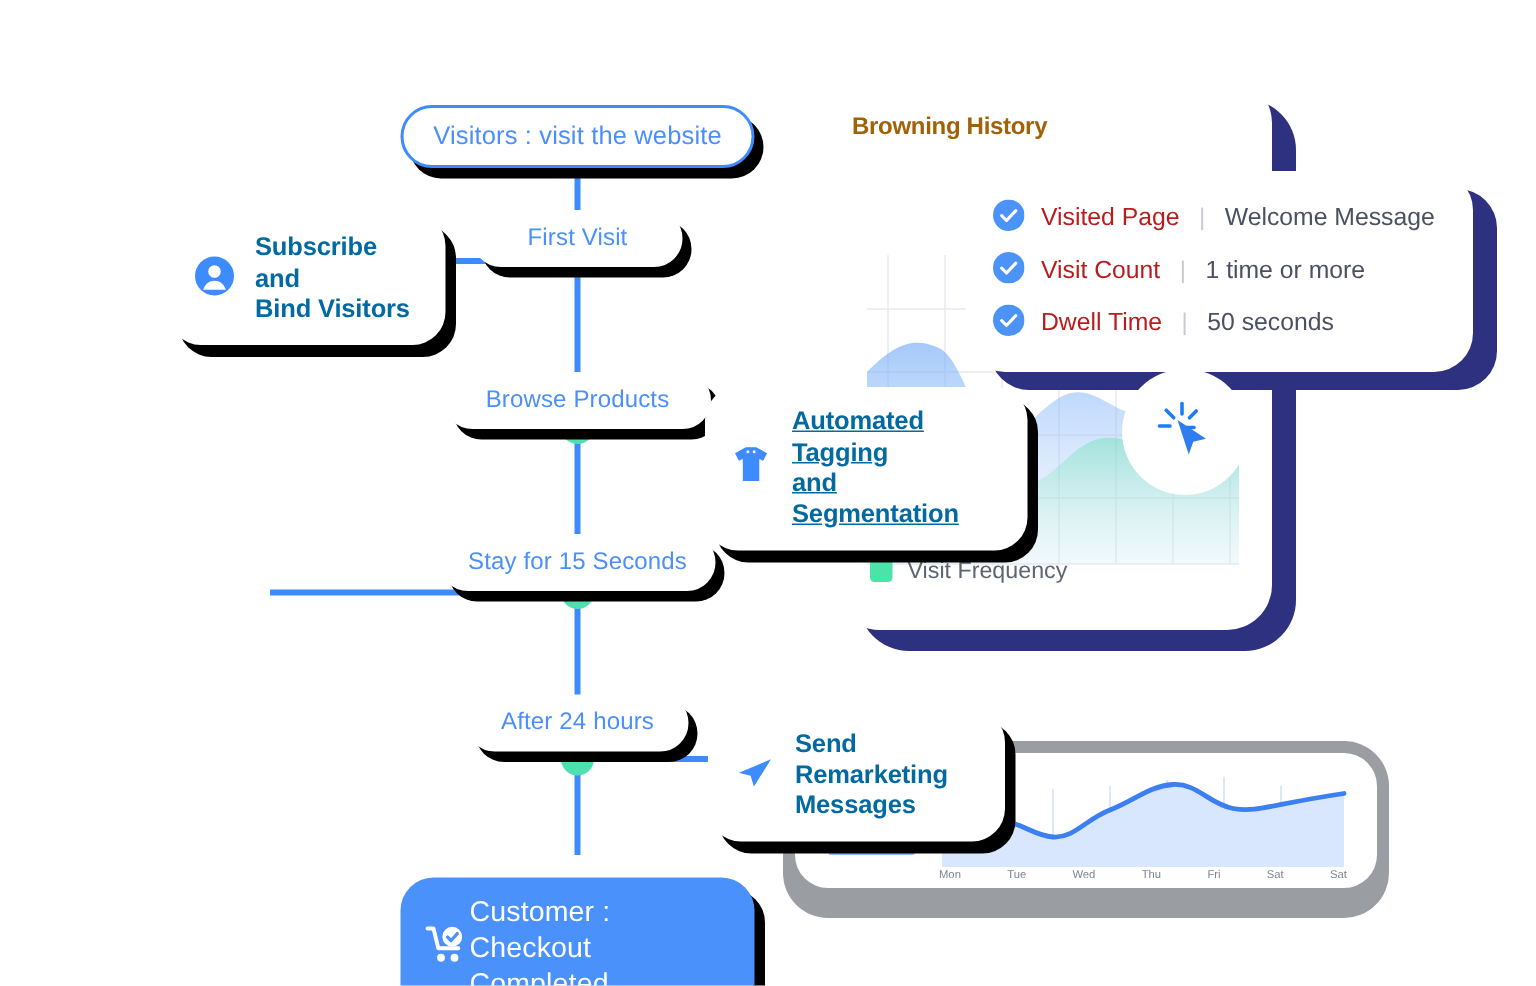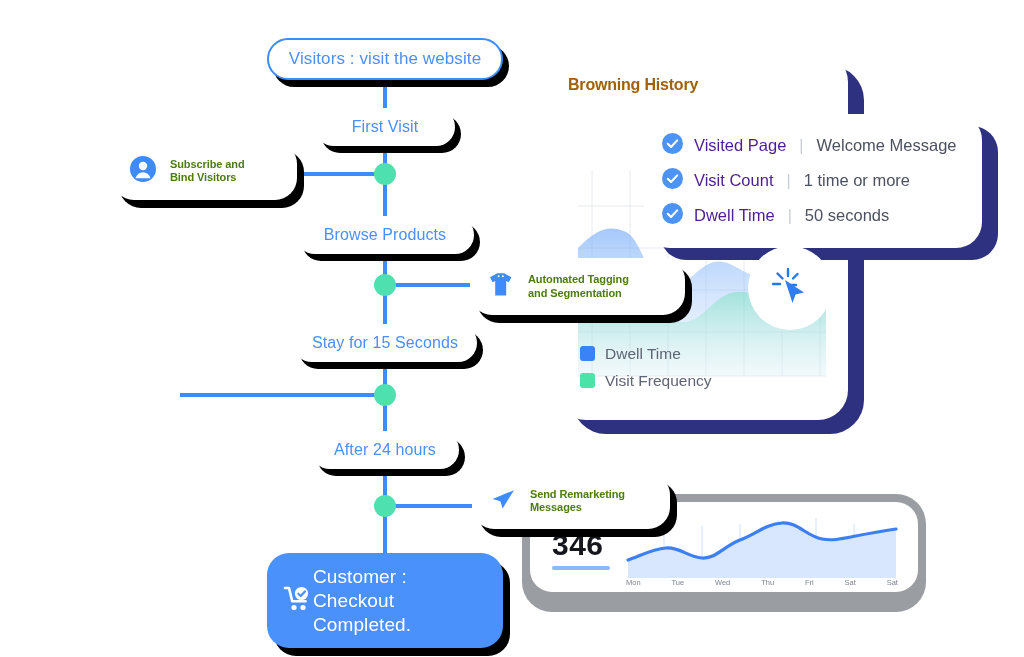--- a/index.html
+++ b/index.html
@@ -15,21 +15,21 @@
 
   .spine{position:absolute;left:385px;top:70px;width:4px;height:500px;
          background:#3d8bfd;transform:translateX(-50%);}
 
   .node{
     position:absolute;transform:translateX(-50%);
     box-sizing:border-box;
     background:#ffffff;border-radius:30px;
     box-shadow:6px 7px 0 0 #000000;
     display:flex;align-items:center;justify-content:center;
-    text-align:center;z-index:6;
+    text-align:center;z-index:6;margin-top:32px;
   }
   .node .txt{
     color:#4b8ffc;font-size:17px;font-weight:400;letter-spacing:.1px;
     white-space:nowrap;
   }
   .node.start{border:2.5px solid #3d8bfd;padding:0 22px;height:42px;}
   .node.step{border:2px solid #ffffff;padding:0 26px;height:38px;}
   .node.step .txt{font-size:16px;}
 
   
@@ -43,21 +43,21 @@
 
   
   .callout{
     position:absolute;box-sizing:border-box;
     background:#ffffff;border-radius:22px;
     box-shadow:7px 8px 0 0 #000000;
     display:flex;align-items:center;gap:13px;
     padding:13px 20px 13px 17px;z-index:9;
   }
   .callout .ctxt{
-    color:#4d7c0f;font-size:11px;font-weight:700;line-height:1.22;
+    color:#0369a1;font-size:17px;font-weight:700;line-height:1.22;
     letter-spacing:-.1px;
   }
   .branch{position:absolute;height:4px;background:#3d8bfd;z-index:2;}
   .dot{
     position:absolute;width:22px;height:22px;border-radius:50%;
     background:#4fe0b0;transform:translate(-50%,-50%);z-index:5;
   }
 
   .icon{flex:0 0 auto;display:block;}
 
@@ -76,21 +76,21 @@
 
   
   #check-shadow{left:660px;top:126px;width:338px;height:134px;border-radius:26px;
      background:#2e3080;position:absolute;z-index:5;}
   #check-panel{
     position:absolute;left:644px;top:114px;width:338px;height:134px;
     background:#ffffff;border-radius:26px;z-index:7;
     padding:14px 0 0 18px;box-sizing:border-box;
   }
   .chk-row{display:flex;align-items:center;gap:11px;height:35px;}
-  .chk-label{font-size:16.5px;color:#4c1d95;}
+  .chk-label{font-size:16.5px;color:#b91c1c;}
   .chk-sep{color:#c7cbd4;font-size:16px;margin:0 2px;}
   .chk-val{font-size:16.5px;color:#4b5160;}
 
   
   #click-badge{
     position:absolute;left:748px;top:246px;width:84px;height:84px;
     border-radius:50%;background:#ffffff;z-index:8;
     display:flex;align-items:center;justify-content:center;
   }
 
@@ -186,21 +186,21 @@
     </div>
 
     <div class="callout" style="left:470px;top:258px;width:215px;">
       <span class="icon">
         <svg width="28" height="27" viewBox="0 0 28 27">
           <path d="M10.2 2.2L3 6.2l2.6 5 2.6-1.2V24.6h11V10l2.6 1.2 2.6-5-7.2-4z" fill="#3d8bfd"></path>
           <circle cx="11.6" cy="5.2" r="1" fill="#ffffff"></circle>
           <circle cx="15.8" cy="5.2" r="1" fill="#ffffff"></circle>
         </svg>
       </span>
-      <span class="ctxt" style="white-space:pre-line;">Automated Tagging
+      <span class="ctxt" style="white-space:pre-line;text-decoration:underline;">Automated Tagging
 and Segmentation</span>
     </div>
 
 
     <div class="callout" style="left:472px;top:473px;width:198px;">
       <span class="icon">
         <svg width="28" height="26" viewBox="0 0 28 26">
           <path d="M25 4.2L3.6 13.1l7.8 2.1 2.2 7.2z" fill="#3d8bfd"></path>
         </svg>
       </span>

